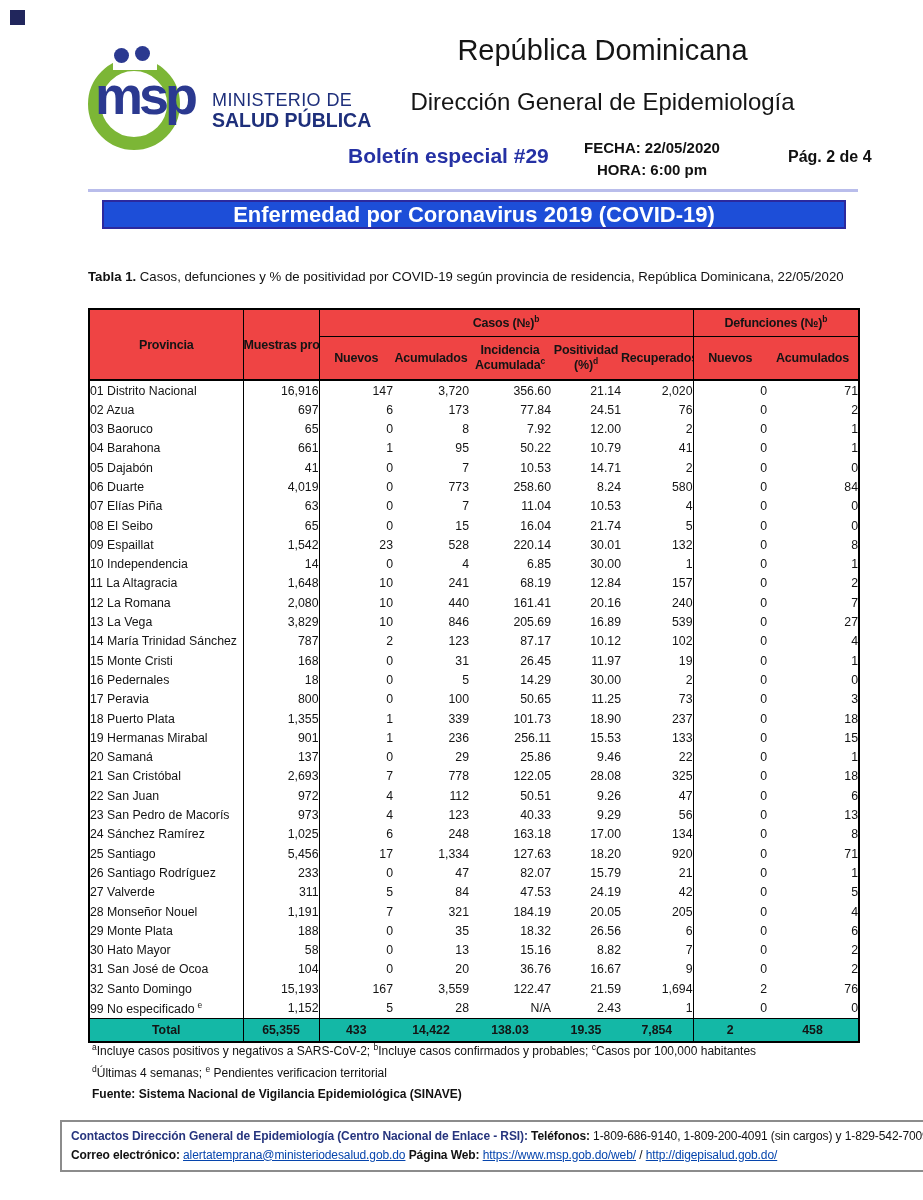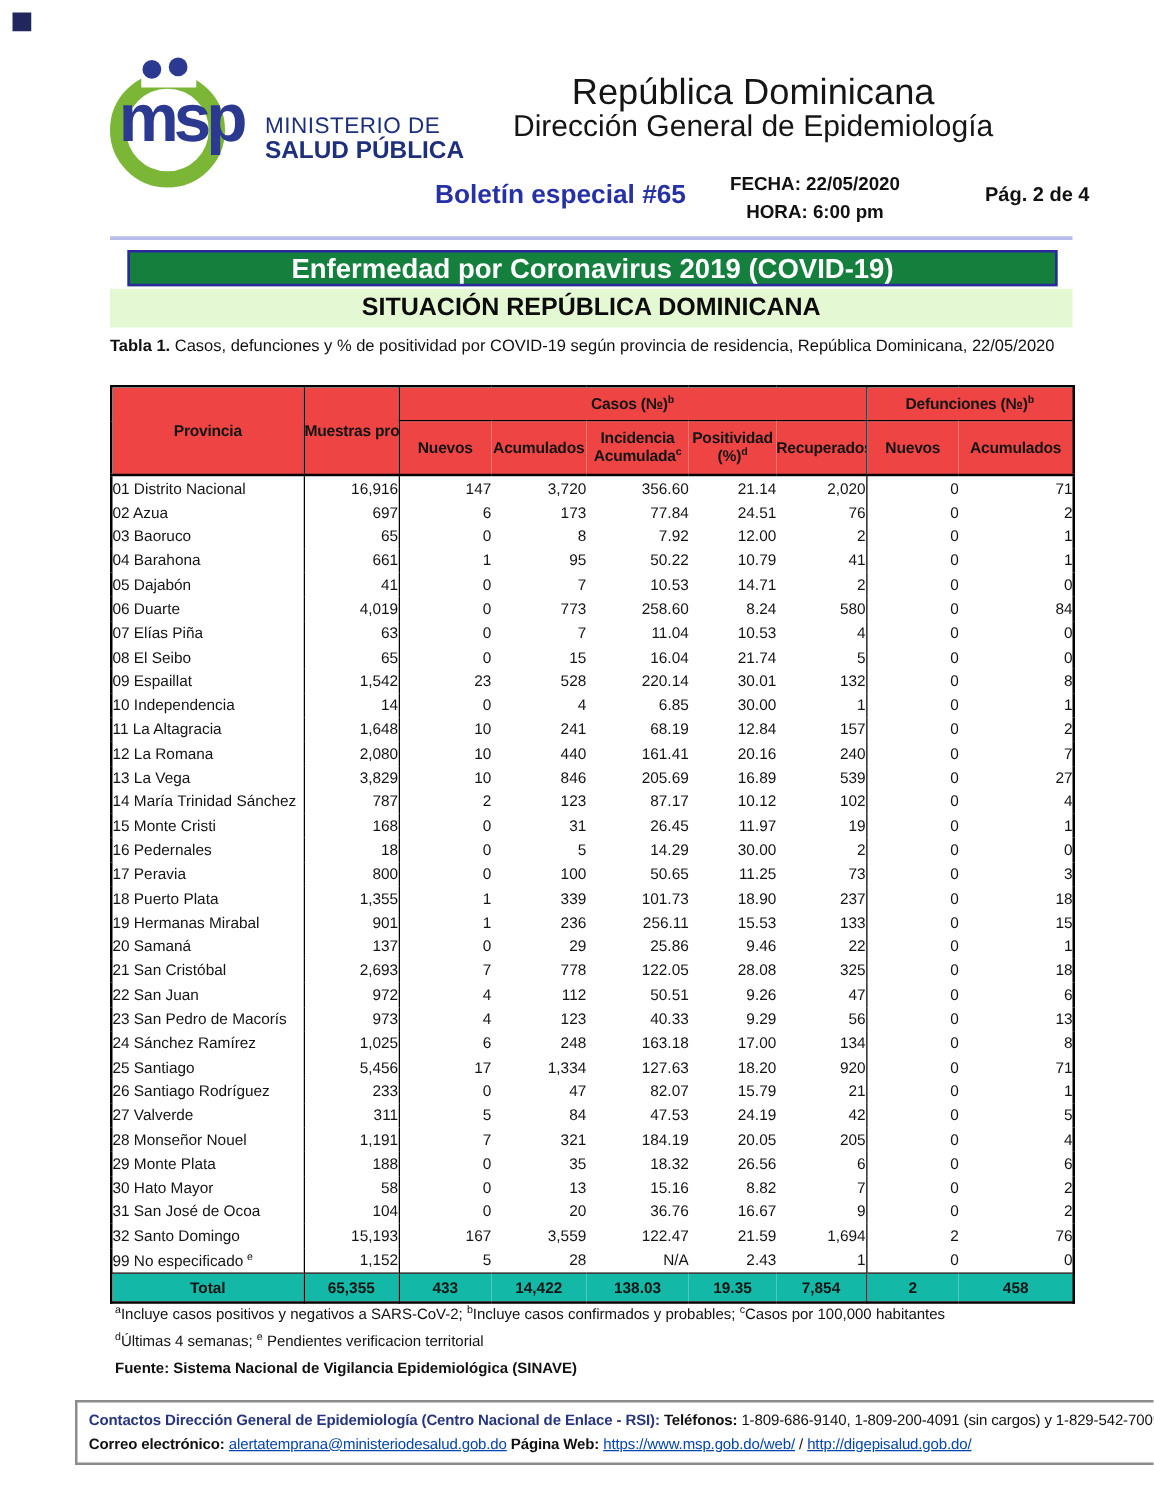--- a/index.html
+++ b/index.html
@@ -15,30 +15,30 @@
   .logo-gap{position:absolute;left:25px;top:4px;width:44px;height:16px;background:#fff;}
   .logo-dot{position:absolute;width:15px;height:15px;border-radius:50%;background:#2b3990;}
   .logo-dot.d1{left:26px;top:-2px;}
   .logo-dot.d2{left:47px;top:-4px;}
   .logo-msp{position:absolute;left:7px;top:18px;font-size:54px;font-weight:bold;color:#2b3990;letter-spacing:-4px;line-height:1;}
   .logo-ministry{position:absolute;left:124px;top:40px;color:#1e2f7b;line-height:1.12;white-space:nowrap;}
   .logo-ministry .l1{font-size:18px;letter-spacing:.4px;}
   .logo-ministry .l2{font-size:19.5px;font-weight:bold;}
 
   
-  .doc-title{position:absolute;left:345px;top:58px;width:515px;text-align:center;font-size:29px;color:#151515;}
+  .doc-title{position:absolute;left:345px;top:34px;width:515px;text-align:center;font-size:29px;color:#151515;}
   .doc-subtitle{position:absolute;left:345px;top:88px;width:515px;text-align:center;font-size:24px;color:#151515;}
   .bulletin{position:absolute;left:348px;top:144px;font-size:21px;font-weight:bold;color:#2531a4;}
   .datetime{position:absolute;left:566px;top:137px;width:172px;text-align:center;font-size:15px;font-weight:bold;line-height:1.45;color:#111;}
   .pag{position:absolute;left:788px;top:148px;font-size:16px;font-weight:bold;color:#111;}
   .divider{position:absolute;left:88px;top:189px;width:770px;height:3px;background:#b9bdeb;}
 
   
   .banner-blue{position:absolute;left:102px;top:200px;width:744px;height:29px;box-sizing:border-box;
-               background:#15803d;border:2px solid #2c299e;color:#fff;font-size:22px;font-weight:bold;
+               background:#1d4ed8;border:2px solid #2c299e;color:#fff;font-size:22px;font-weight:bold;
                text-align:center;line-height:25px;}
   .banner-green{position:absolute;left:88px;top:231px;width:770px;height:31px;background:#e4f8d3;
                 color:#0c0c0c;font-size:20px;font-weight:bold;text-align:center;line-height:30px;}
 
   .caption{position:absolute;left:88px;top:268px;width:770px;font-size:13.2px;line-height:1.35;color:#111;}
   .b{font-weight:bold;}
 
   
   .tablewrap{position:absolute;left:88px;top:308px;width:770px;}
   table.data{border-collapse:collapse;table-layout:fixed;width:770px;border:2px solid #000;font-size:12.3px;color:#141414;}
@@ -82,30 +82,29 @@
       <div class="logo-msp">msp</div>
     </div>
     <div class="logo-ministry">
       <div class="l1">MINISTERIO DE</div>
       <div class="l2">SALUD PÚBLICA</div>
     </div>
   </div>
 
   <div class="doc-title">República Dominicana</div>
   <div class="doc-subtitle">Dirección General de Epidemiología</div>
-  <div class="bulletin">Boletín especial #65</div>
+  <div class="bulletin">Boletín especial #29</div>
   <div class="datetime">
     <div>FECHA: 22/05/2020</div>
     <div>HORA: 6:00 pm</div>
   </div>
   <div class="pag">Pág. 2 de 4</div>
   <div class="divider"></div>
 
   <div class="banner-blue">Enfermedad por Coronavirus 2019 (COVID-19)</div>
-  <div class="banner-green">SITUACIÓN REPÚBLICA DOMINICANA</div>
 
   <div class="caption">
     <span class="b">Tabla 1.</span><span> Casos, defunciones y % de positividad por COVID-19 según provincia de residencia, República Dominicana, 22/05/2020</span>
   </div>
 
   <div class="tablewrap">
     <table class="data">
       <colgroup>
         <col style="width:154px">
           <col style="width:76px">

